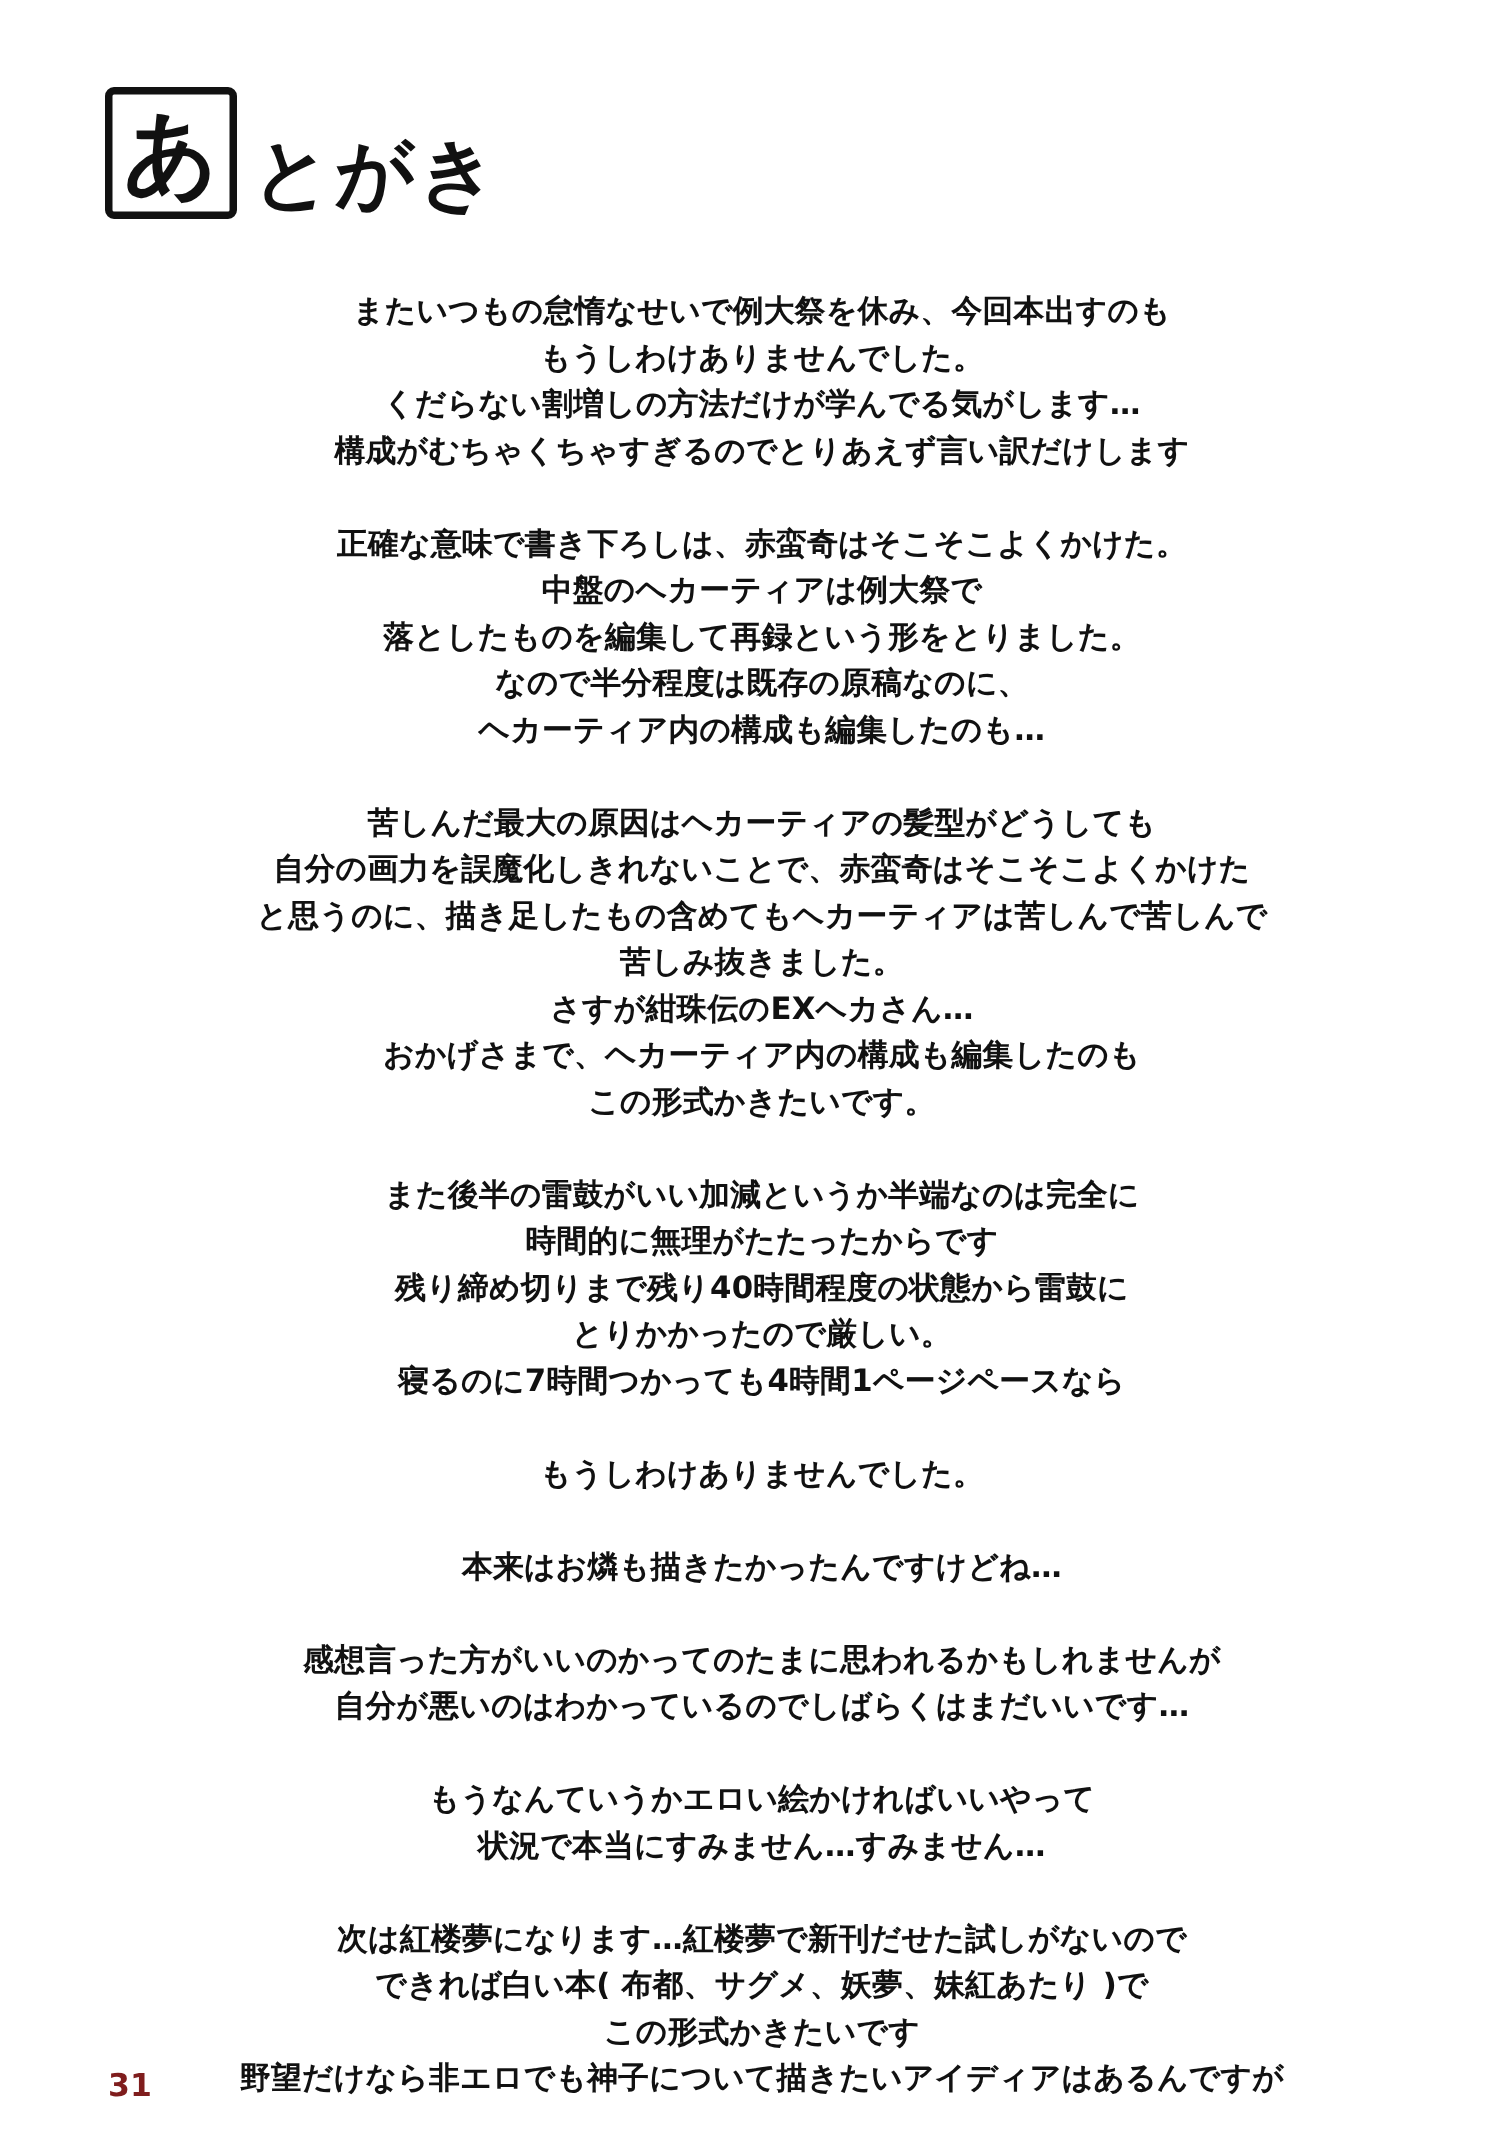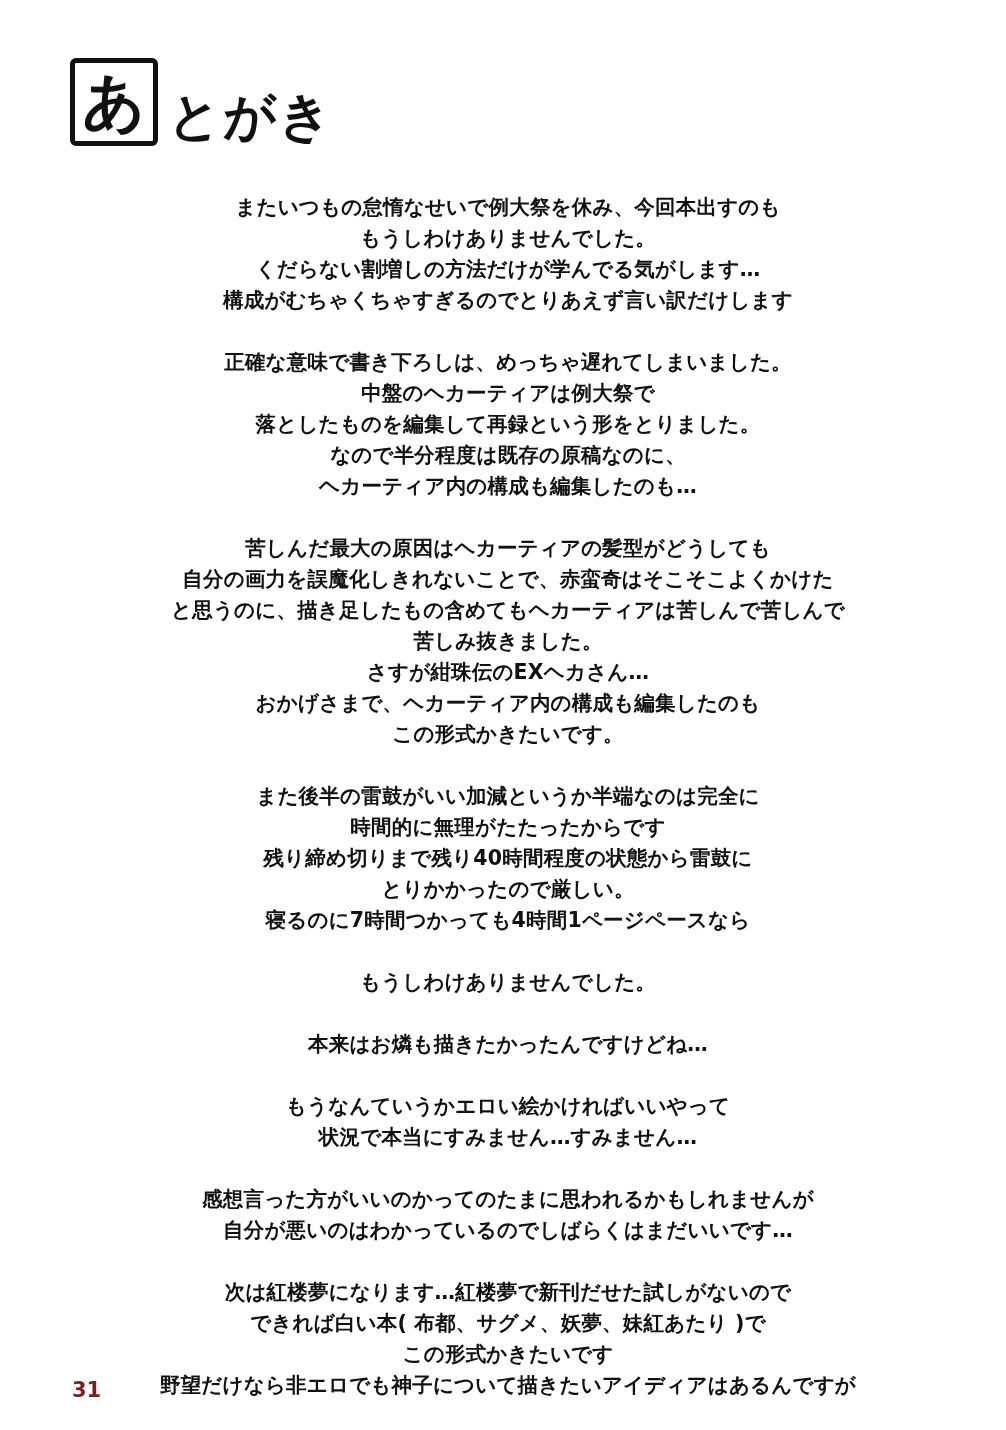--- a/index.html
+++ b/index.html
@@ -97,21 +97,21 @@
   </div>
 
   <div class="body-text">
     <p class="para">
       <span class="line">またいつもの怠惰なせいで例大祭を休み、今回本出すのも</span>
       <span class="line">もうしわけありませんでした。</span>
       <span class="line">くだらない割増しの方法だけが学んでる気がします…</span>
       <span class="line">構成がむちゃくちゃすぎるのでとりあえず言い訳だけします</span>
     </p>
     <p class="para">
-      <span class="line">正確な意味で書き下ろしは、めっちゃ遅れてしまいました。</span>
+      <span class="line">正確な意味で書き下ろしは、赤蛮奇はそこそこよくかけた。</span>
       <span class="line">中盤のヘカーティアは例大祭で</span>
       <span class="line">落としたものを編集して再録という形をとりました。</span>
       <span class="line">なので半分程度は既存の原稿なのに、</span>
       <span class="line">ヘカーティア内の構成も編集したのも…</span>
     </p>
     <p class="para">
       <span class="line">苦しんだ最大の原因はヘカーティアの髪型がどうしても</span>
       <span class="line">自分の画力を誤魔化しきれないことで、赤蛮奇はそこそこよくかけた</span>
       <span class="line">と思うのに、描き足したもの含めてもヘカーティアは苦しんで苦しんで</span>
       <span class="line">苦しみ抜きました。</span>
@@ -126,26 +126,26 @@
       <span class="line">とりかかったので厳しい。</span>
       <span class="line">寝るのに7時間つかっても4時間1ページペースなら</span>
     </p>
     <p class="para">
       <span class="line">もうしわけありませんでした。</span>
     </p>
     <p class="para">
       <span class="line">本来はお燐も描きたかったんですけどね…</span>
     </p>
     <p class="para">
+      <span class="line">感想言った方がいいのかってのたまに思われるかもしれませんが</span>
+      <span class="line">自分が悪いのはわかっているのでしばらくはまだいいです…</span>
+    </p>
+    <p class="para">
       <span class="line">もうなんていうかエロい絵かければいいやって</span>
       <span class="line">状況で本当にすみません…すみません…</span>
-    </p>
-    <p class="para">
-      <span class="line">感想言った方がいいのかってのたまに思われるかもしれませんが</span>
-      <span class="line">自分が悪いのはわかっているのでしばらくはまだいいです…</span>
     </p>
     <p class="para">
       <span class="line">次は紅楼夢になります…紅楼夢で新刊だせた試しがないので</span>
       <span class="line">できれば白い本( 布都、サグメ、妖夢、妹紅あたり )で</span>
       <span class="line">この形式かきたいです</span>
       <span class="line">野望だけなら非エロでも神子について描きたいアイディアはあるんですが</span>
 
     </p>
   </div>
 

